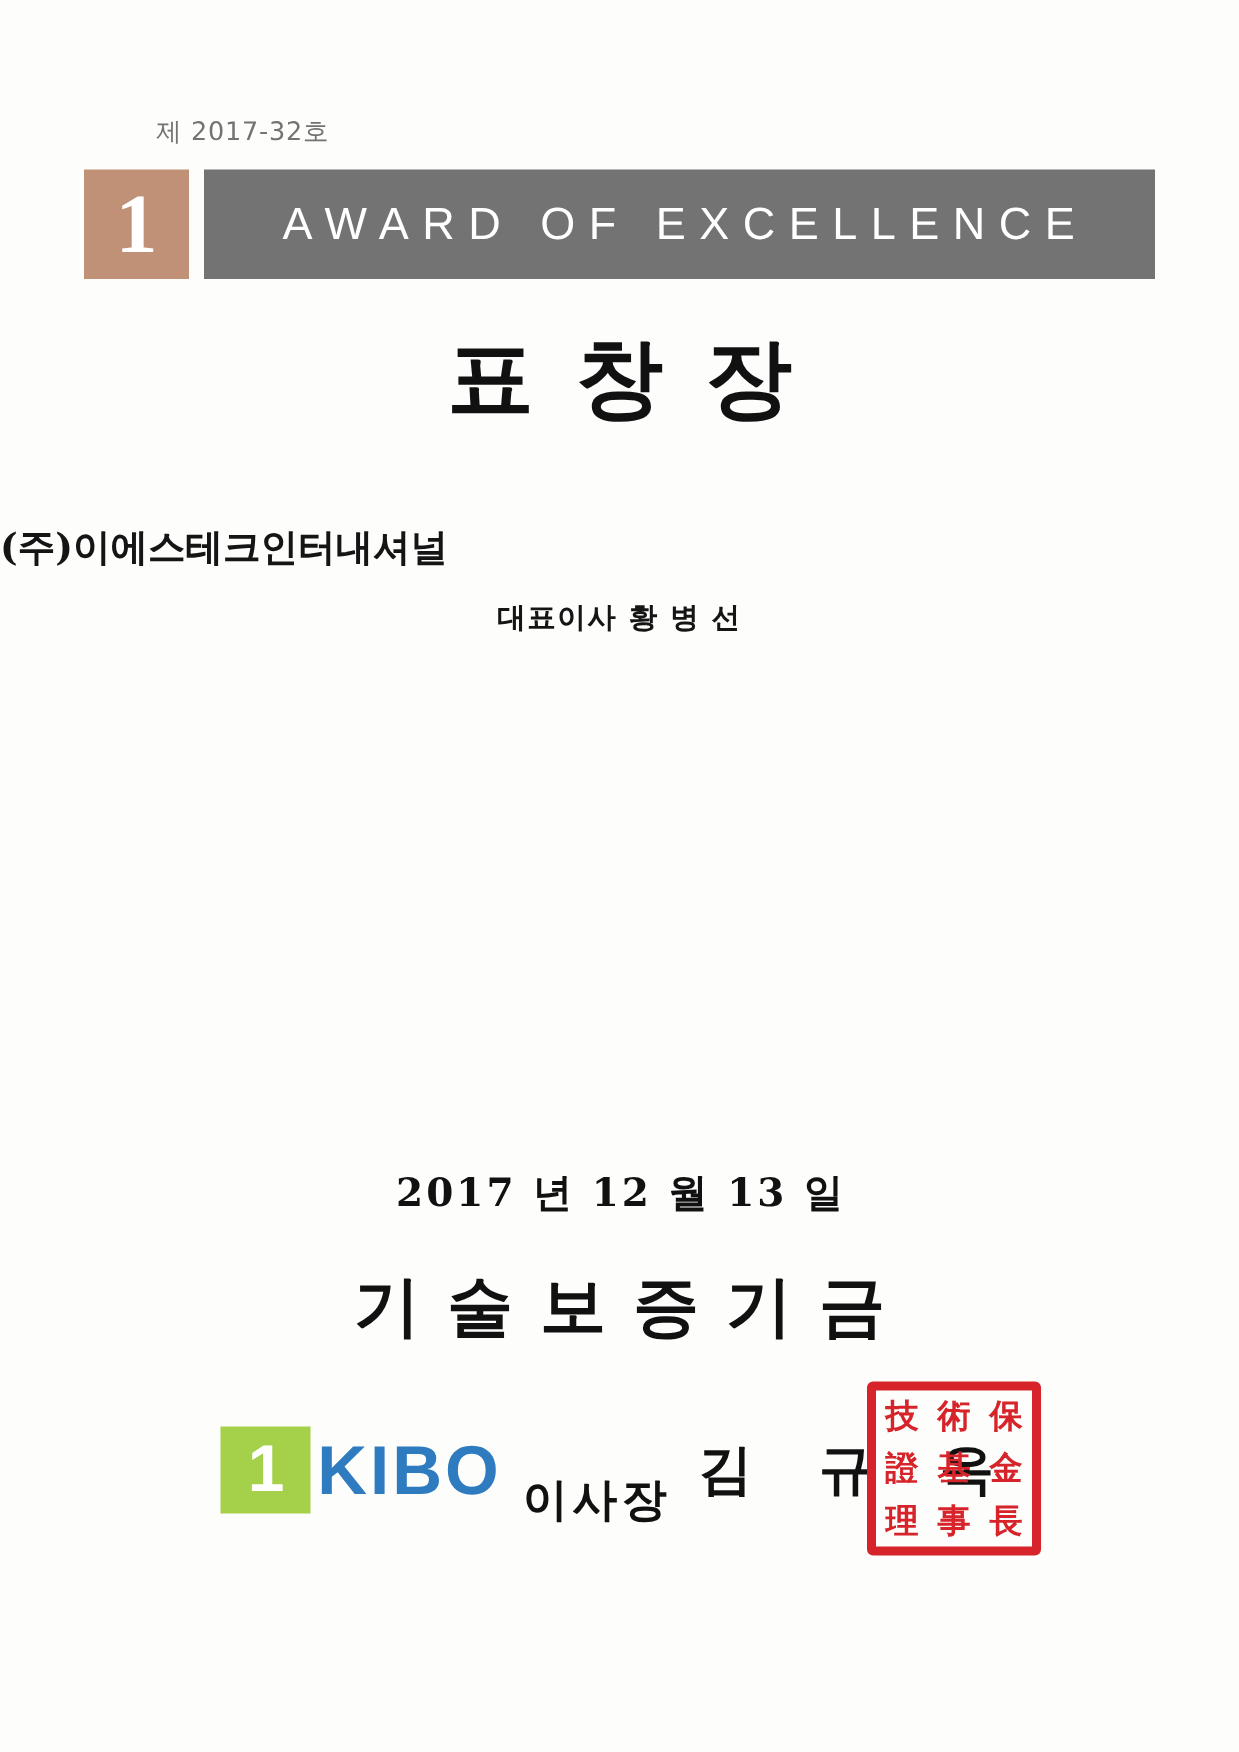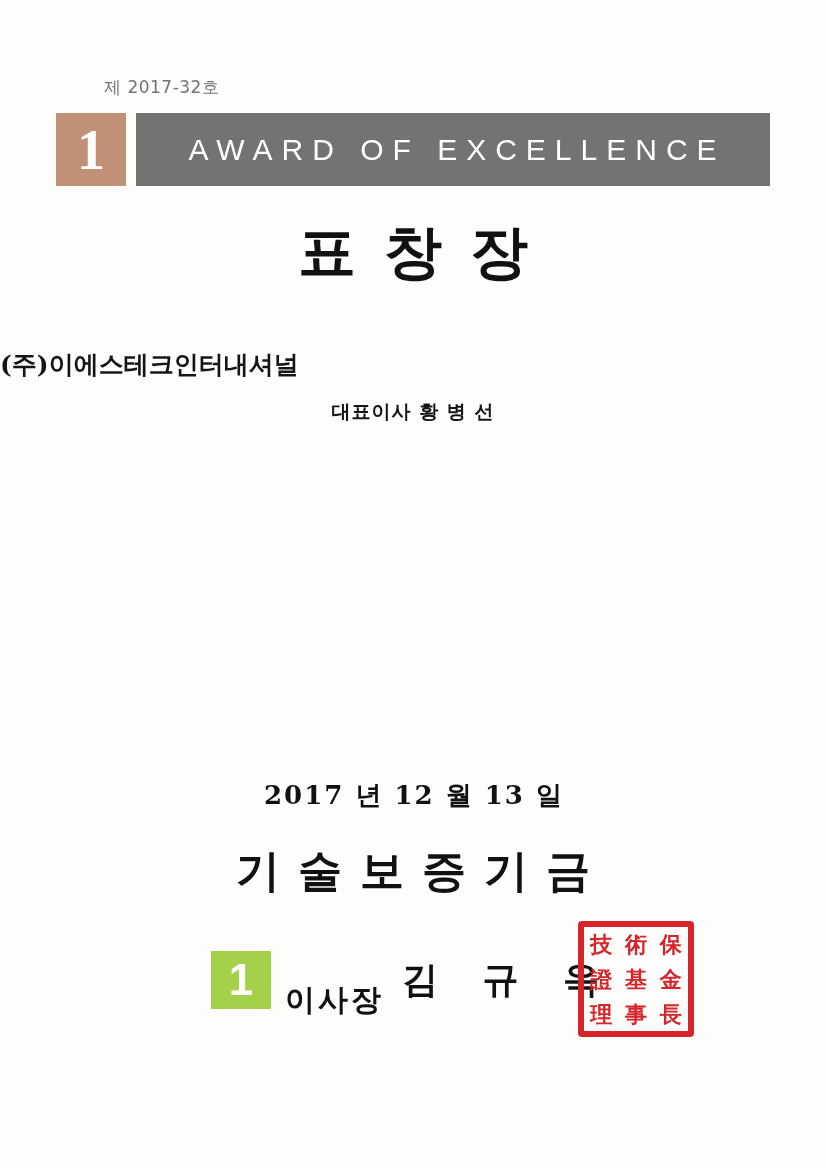--- a/index.html
+++ b/index.html
@@ -268,20 +268,21 @@
   <div class="recipient-person">대표이사  황 병 선</div>
 
 
   <div class="date-line">2017 년  12 월  13 일</div>
 
   <div class="issuer-org">기술보증기금</div>
 
   <div class="sign-row">
     <div class="kibo-logo">
       <div class="kibo-square">1</div>
+      <div class="kibo-word">KIBO</div>
     </div>
     <div class="sign-title">이사장</div>
     <div class="sign-name">김 규 옥</div>
   </div>
 
   <div class="seal">
     <span>技</span>
     <span>術</span>
     <span>保</span>
     <span>證</span>

